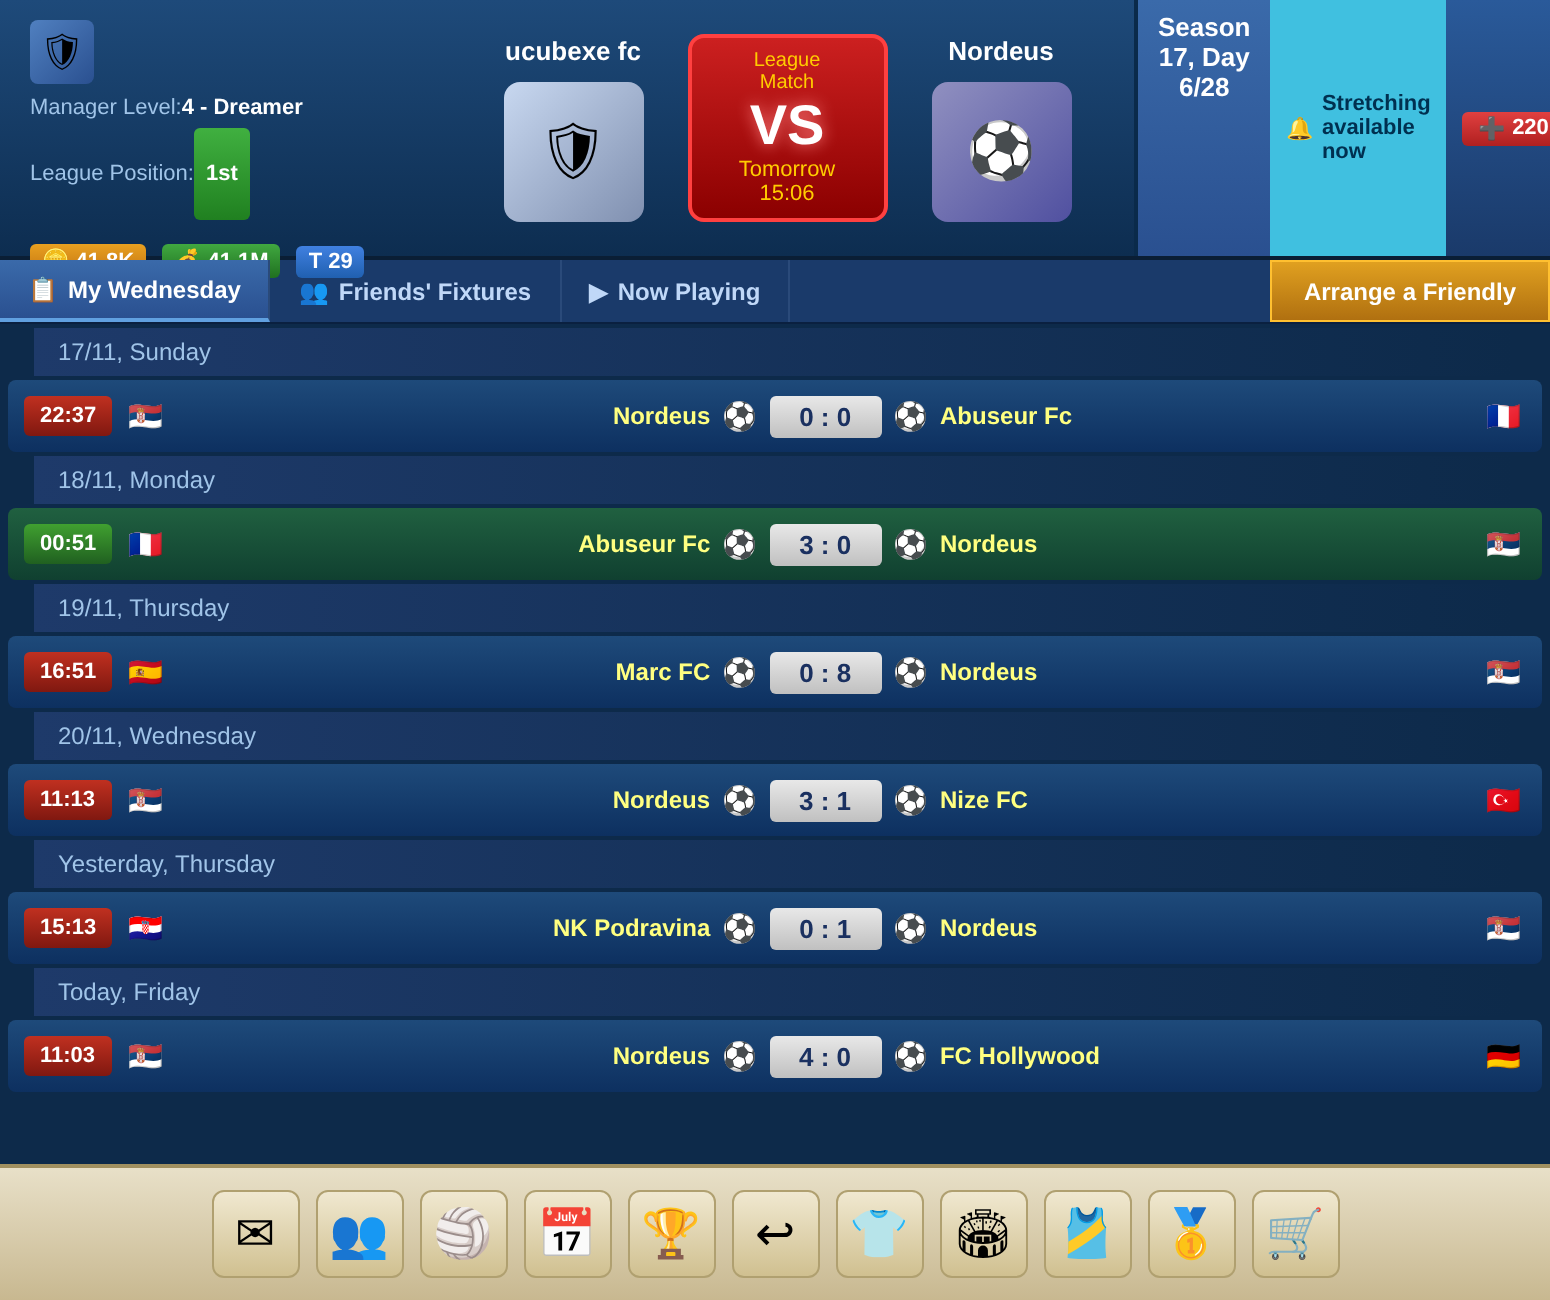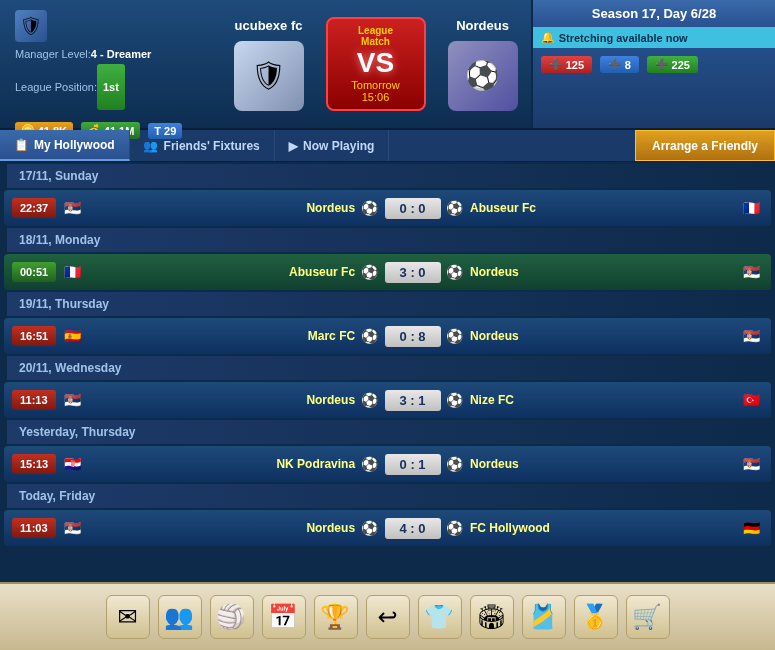--- a/index.html
+++ b/index.html
@@ -113,42 +113,42 @@
       border: 2px solid #ff4040;
       border-radius: 8px;
       padding: 6px 12px;
       text-align: center;
       min-width: 100px;
     }
 
     .vs-badge .league-text {
       color: #ffcc00;
       font-size: 10px;
-      font-weight: bold;
+      font-weight: normal;
     }
 
     .vs-badge .vs-text {
       color: #fff;
       font-size: 28px;
       font-weight: bold;
       text-shadow: 0 0 8px #ff8080;
     }
 
     .vs-badge .match-time {
       color: #ffcc00;
       font-size: 11px;
     }
 
     
     .season-info {
-      width: 244px;
+      width: 208px;
       background: linear-gradient(to bottom, #2a5a9a, #1a3a6a);
       border-left: 2px solid #0a2a4a;
       display: flex;
-      flex-direction: column;
+      flex-direction: row;
     }
 
     .season-title {
       background: linear-gradient(to bottom, #3a6aaa, #2a5090);
       color: #fff;
       font-size: 13px;
       font-weight: bold;
       padding: 6px 10px;
       text-align: center;
     }
@@ -235,23 +235,23 @@
     .fixtures-area {
       background: #0d2a4a;
       height: 420px;
       overflow-y: auto;
     }
 
     .date-header {
       background: linear-gradient(to right, #1e3a6a, transparent);
       color: #a0c4e8;
       font-size: 12px;
-      font-weight: bold;
+      font-weight: normal;
       padding: 5px 12px;
-      margin: 2px 7px;
+      margin: 2px 17px;
     }
 
     .fixture-row {
       display: flex;
       align-items: center;
       padding: 4px 8px;
       margin: 2px 4px;
       background: linear-gradient(to bottom, #1e4a7a, #0d3060);
       border-radius: 4px;
       gap: 6px;
@@ -413,38 +413,38 @@
 
   <div class="season-info">
     <div class="season-title">Season 17, Day 6/28</div>
     <div class="notification-bar">
       <span>🔔</span>
       <span>Stretching available now</span>
     </div>
     <div class="training-stats">
       <div class="training-stat">
         <span>➕</span>
-        <span>125</span>
+        <span>220</span>
       </div>
       <div class="training-stat blue">
         <span>➕</span>
         <span>8</span>
       </div>
       <div class="training-stat green">
         <span>➕</span>
         <span>225</span>
       </div>
     </div>
   </div>
 </div>
 
 <div class="tabs-area">
   <div class="tab active">
     <span>📋</span>
-    <span>My Hollywood</span>
+    <span>My Wednesday</span>
   </div>
   <div class="tab">
     <span>👥</span>
     <span>Friends' Fixtures</span>
   </div>
   <div class="tab">
     <span>▶</span>
     <span>Now Playing</span>
   </div>
   <div class="arrange-btn">

